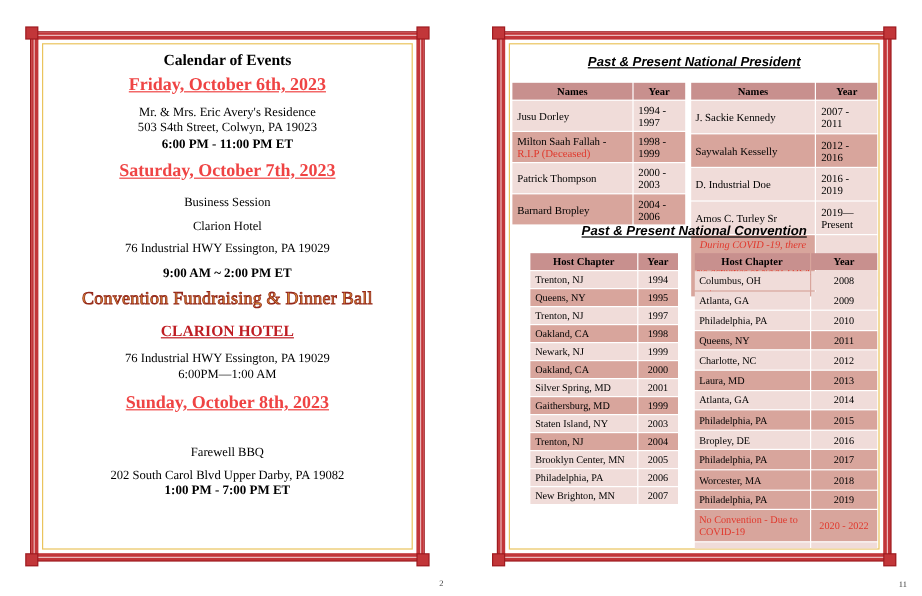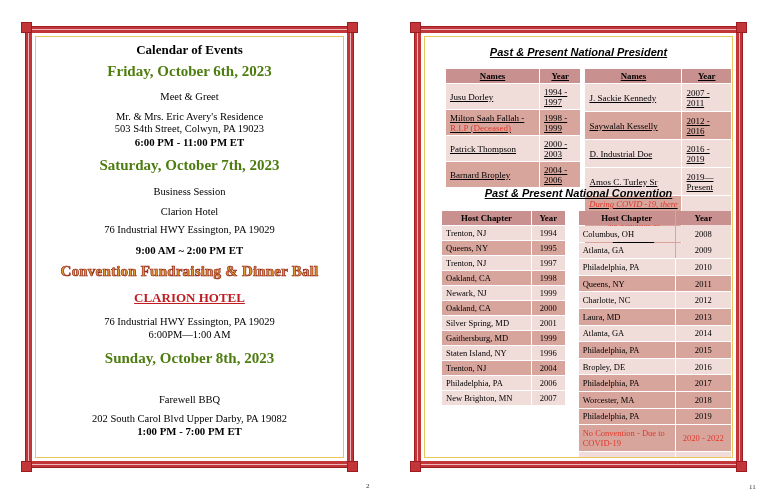--- a/index.html
+++ b/index.html
@@ -19,49 +19,49 @@
   .page-gold{width:100%;height:100%;border:1.5px solid #eac45c;box-sizing:border-box;position:relative;overflow:hidden;background:#fff;}
   .corner{position:absolute;width:9px;height:9px;background:#c23639;box-shadow:0 0 0 1px #9e1b20;z-index:3;}
   .corner.tl{top:-4px;left:-4px;} .corner.tr{top:-4px;right:-4px;}
   .corner.bl{bottom:-4px;left:-4px;} .corner.br{bottom:-4px;right:-4px;}
   #page-left{left:26px;}
   #page-right{left:415px;}
 
   
   .cal{position:absolute;inset:0;text-align:center;}
   .cal-title{margin-top:5px;font-size:13px;font-weight:bold;}
-  .date-h{font-size:15px;font-weight:bold;color:#4d7c0f;line-height:1.1;}
+  .date-h{font-size:15px;font-weight:bold;color:#ef4444;text-decoration:underline;line-height:1.1;}
   .h-friday{margin-top:5px;}
   .sub{font-size:10.5px;}
   .sub.meet{margin-top:11px;}
   .blk{font-size:10.5px;line-height:12.5px;}
   .blk1{margin-top:9px;}
   .time{font-weight:bold;font-size:10.8px;}
   .h-saturday{margin-top:9px;}
   .sub.business{margin-top:12px;}
   .line.clarion{margin-top:9px;font-size:10.5px;}
   .line.addr1{margin-top:7px;font-size:10.5px;}
   .time.sat{margin-top:9px;}
-  .fund-h{margin-top:7px;font-size:15px;font-weight:bold;color:#e09a33;
+  .fund-h{margin-top:7px;font-size:15px;font-weight:normal;color:#e09a33;
           -webkit-text-stroke:0.7px #93261b;letter-spacing:.2px;line-height:1.1;}
   .hotel-h{margin-top:11px;font-size:13px;font-weight:bold;color:#bf1d23;text-decoration:underline;}
   .blk2{margin-top:10px;}
   .h-sunday{margin-top:9px;}
   .sub.farewell{margin-top:27px;}
   .blk3{margin-top:8px;}
 
   
   .rp{position:absolute;inset:0;}
   .sec-title{position:absolute;left:0;width:100%;text-align:center;
              font-family:"Liberation Sans", sans-serif;font-style:italic;font-weight:bold;
              font-size:11px;text-decoration:underline;}
   #title-president{top:9px;}
   #title-convention{top:150px;}
   .tbl-row-wrap{position:absolute;display:flex;align-items:flex-start;}
-  #president-tables{top:31px;left:20px;gap:3px;text-decoration:underline;}
+  #president-tables{top:31px;left:1px;gap:3px;}
   #convention-tables{top:173px;left:16px;gap:12px;}
   table{border-collapse:separate;border-spacing:1.5px;font-family:"Liberation Serif", serif;}
   th{background:#c8908e;font-weight:bold;text-align:center;padding:2px 3px;font-size:8.8px;}
   td{background:#f0dcd9;vertical-align:middle;}
   tr.d td{background:#d8a59c;}
   td.ld{background:#d8a59c;} td.ll{background:#f0dcd9;}
   .pres{font-size:9px;}
   .pres td{padding:2.5px 4px;}
   .pres-r td{padding:3.5px 4px;}
   .conv{font-size:8.5px;}
@@ -87,21 +87,20 @@
   <span class="corner tl"></span>
   <span class="corner tr"></span>
   <span class="corner bl"></span>
   <span class="corner br"></span>
   <div class="page-white">
   <div class="page-gold">
     <div class="cal">
       <div class="cal-title">Calendar of Events</div>
 
       <div class="date-h h-friday">Friday, October 6th, 2023</div>
-      <div class="sub meet">Meet &amp; Greet</div>
       <div class="blk blk1">
         <div>Mr. &amp; Mrs. Eric Avery's Residence</div>
         <div>503 S4th Street, Colwyn, PA 19023</div>
         <div class="time">6:00 PM - 11:00 PM ET</div>
       </div>
 
       <div class="date-h h-saturday">Saturday, October 7th, 2023</div>
       <div class="sub business">Business Session</div>
       <div class="line clarion">Clarion Hotel</div>
       <div class="line addr1">76 Industrial HWY Essington, PA 19029</div>
@@ -232,25 +231,29 @@
           <tr>
                   <td>Silver Spring, MD</td>
                   <td class="yr">2001</td>
                 </tr>
           <tr class="d">
                   <td>Gaithersburg, MD</td>
                   <td class="yr">1999</td>
                 </tr>
           <tr>
                   <td>Staten Island, NY</td>
-                  <td class="yr">1996</td>
+                  <td class="yr">2003</td>
                 </tr>
           <tr class="d">
                   <td>Trenton, NJ</td>
                   <td class="yr">2004</td>
+                </tr>
+          <tr>
+                  <td>Brooklyn Center, MN</td>
+                  <td class="yr">2005</td>
                 </tr>
           <tr>
                   <td>Philadelphia, PA</td>
                   <td class="yr">2006</td>
                 </tr>
           <tr>
                   <td>New Brighton, MN</td>
                   <td class="yr">2007</td>
                 </tr>
         </tbody>

